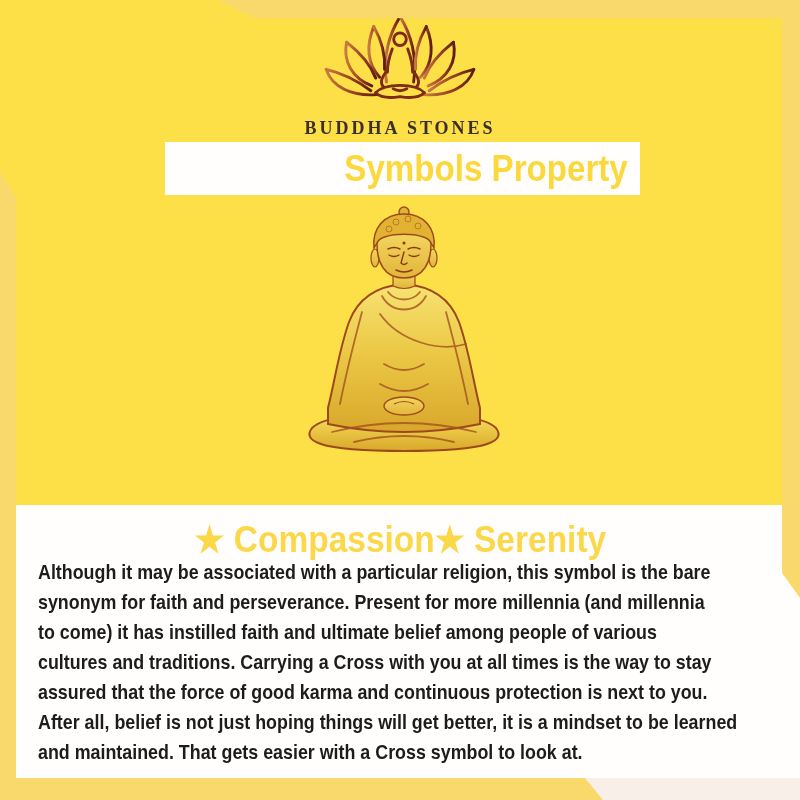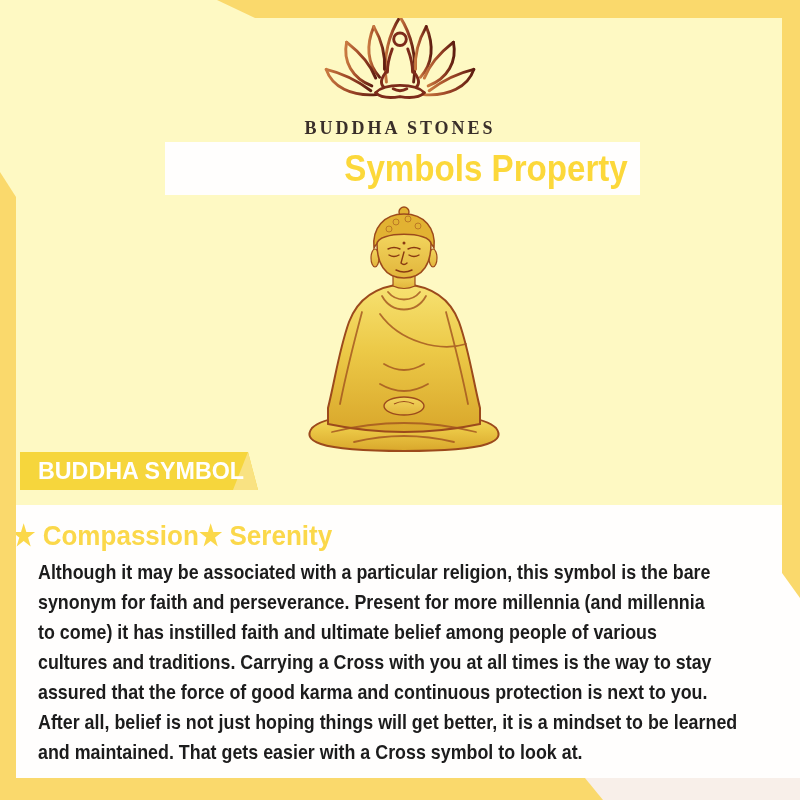--- a/index.html
+++ b/index.html
@@ -1,17 +1,17 @@
 <!DOCTYPE html>
 <html><head>
 <meta charset="utf-8">
 <style>
   html,body{margin:0;padding:0;}
   body{width:800px;height:800px;overflow:hidden;background:#f8efe9;font-family:"Liberation Sans",sans-serif;position:relative;}
-  .page{position:absolute;inset:0;width:800px;height:604px;background:#fef9c3;}
+  .page{position:absolute;inset:0;width:800px;height:604px;background:#fde047;}
 
   
   .accent{position:absolute;background:#fad96c;z-index:30;}
   .accent-top{left:0;top:0;width:800px;height:18px;
     clip-path:polygon(217px 0,800px 0,800px 18px,255px 18px);}
   .accent-right{right:0;top:0;width:18px;height:598px;
     clip-path:polygon(0 0,100% 0,100% 598px,0 573px);}
   .accent-left{left:0;top:172px;width:16px;height:612px;
     clip-path:polygon(0 0,100% 25px,100% 100%,0 100%);}
   .accent-bottom{left:0;top:778px;width:603px;height:22px;
@@ -36,21 +36,21 @@
   .ribbon{position:absolute;left:20px;top:452px;width:238px;height:38px;background:#f6d63c;
     clip-path:polygon(0 0,228px 0,238px 38px,0 38px);z-index:20;}
   .ribbon-tail{position:absolute;left:213px;top:0;width:25px;height:38px;background:#f9e282;
     clip-path:polygon(60% 0,100% 0,100% 100%,0 100%);}
   .ribbon-text{position:absolute;left:18px;top:0;height:38px;line-height:38px;
     font-size:24px;font-weight:bold;color:#ffffff;white-space:nowrap;
     display:inline-block;transform:scaleX(0.97);transform-origin:0 50%;}
 
   
   .content{position:absolute;left:0;top:505px;width:800px;height:273px;background:#fffefd;z-index:10;}
-  .heading{margin-top:14px;text-align:left;font-size:28px;font-weight:bold;color:#fbd84a;
+  .heading{margin-top:14px;text-align:center;font-size:36px;font-weight:bold;color:#fbd84a;
     white-space:nowrap;}
   .heading span{display:inline-block;transform:scaleX(0.93);}
   .paragraph{position:absolute;left:38px;top:52px;}
   .pline{height:30px;line-height:30px;font-size:21px;font-weight:bold;color:#1c1c1c;white-space:nowrap;}
   .pline span{display:inline-block;transform:scaleX(0.85);transform-origin:0 50%;}
 </style>
 </head>
 <body>
 
 <div class="page">
@@ -158,24 +158,20 @@
       <path d="M66 110 C 58 140 50 172 44 202"></path>
       <path d="M150 110 C 158 140 166 172 172 202"></path>
       <path d="M84 112 C 104 140 144 150 170 142"></path>
       <path d="M88 162 Q 108 174 128 162"></path>
       <path d="M84 182 Q 108 196 132 182"></path>
       <path d="M36 230 Q 108 212 180 230"></path>
       <path d="M58 240 Q 108 228 158 240"></path>
     </g>
   </svg>
 
-  <div class="ribbon">
-    <span class="ribbon-tail"></span>
-    <span class="ribbon-text">BUDDHA SYMBOL</span>
-  </div>
 
   <section class="content">
     <div class="heading">
       <span>★ Compassion★ Serenity</span>
     </div>
     <div class="paragraph">
       <div class="pline"><span>Although it may be associated with a particular religion, this symbol is the bare</span></div>
       <div class="pline"><span>synonym for faith and perseverance. Present for more millennia (and millennia</span></div>
       <div class="pline"><span>to come) it has instilled faith and ultimate belief among people of various</span></div>
       <div class="pline"><span>cultures and traditions. Carrying a Cross with you at all times is the way to stay</span></div>

